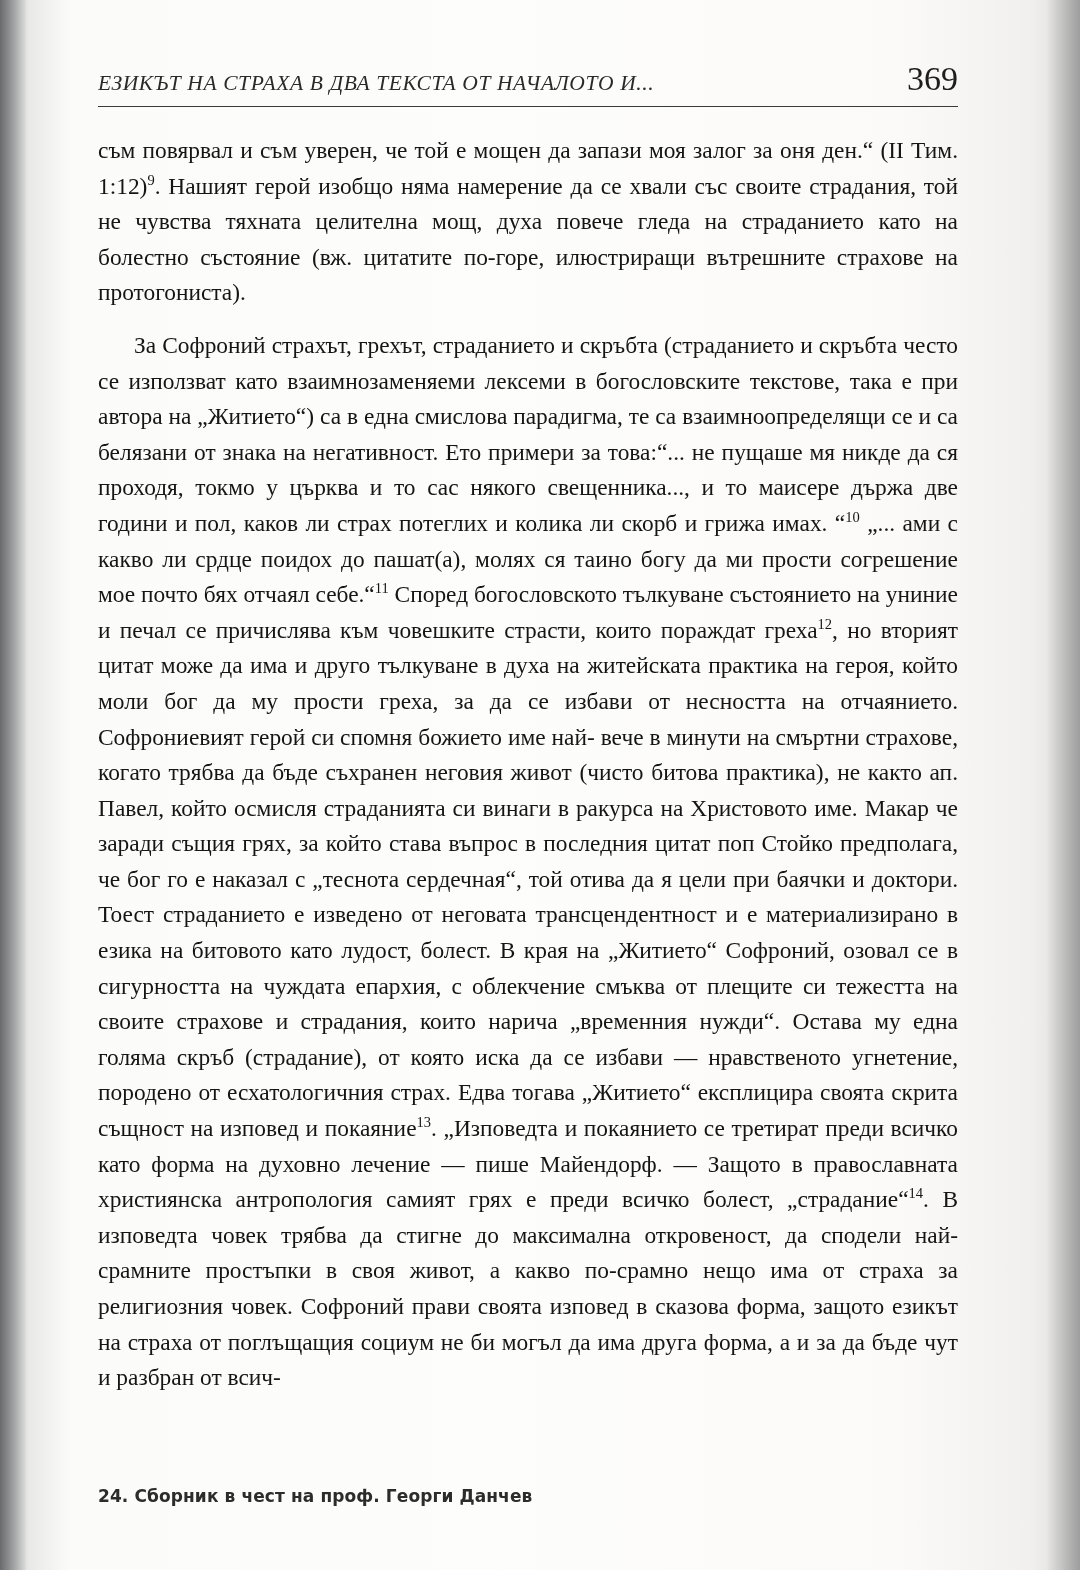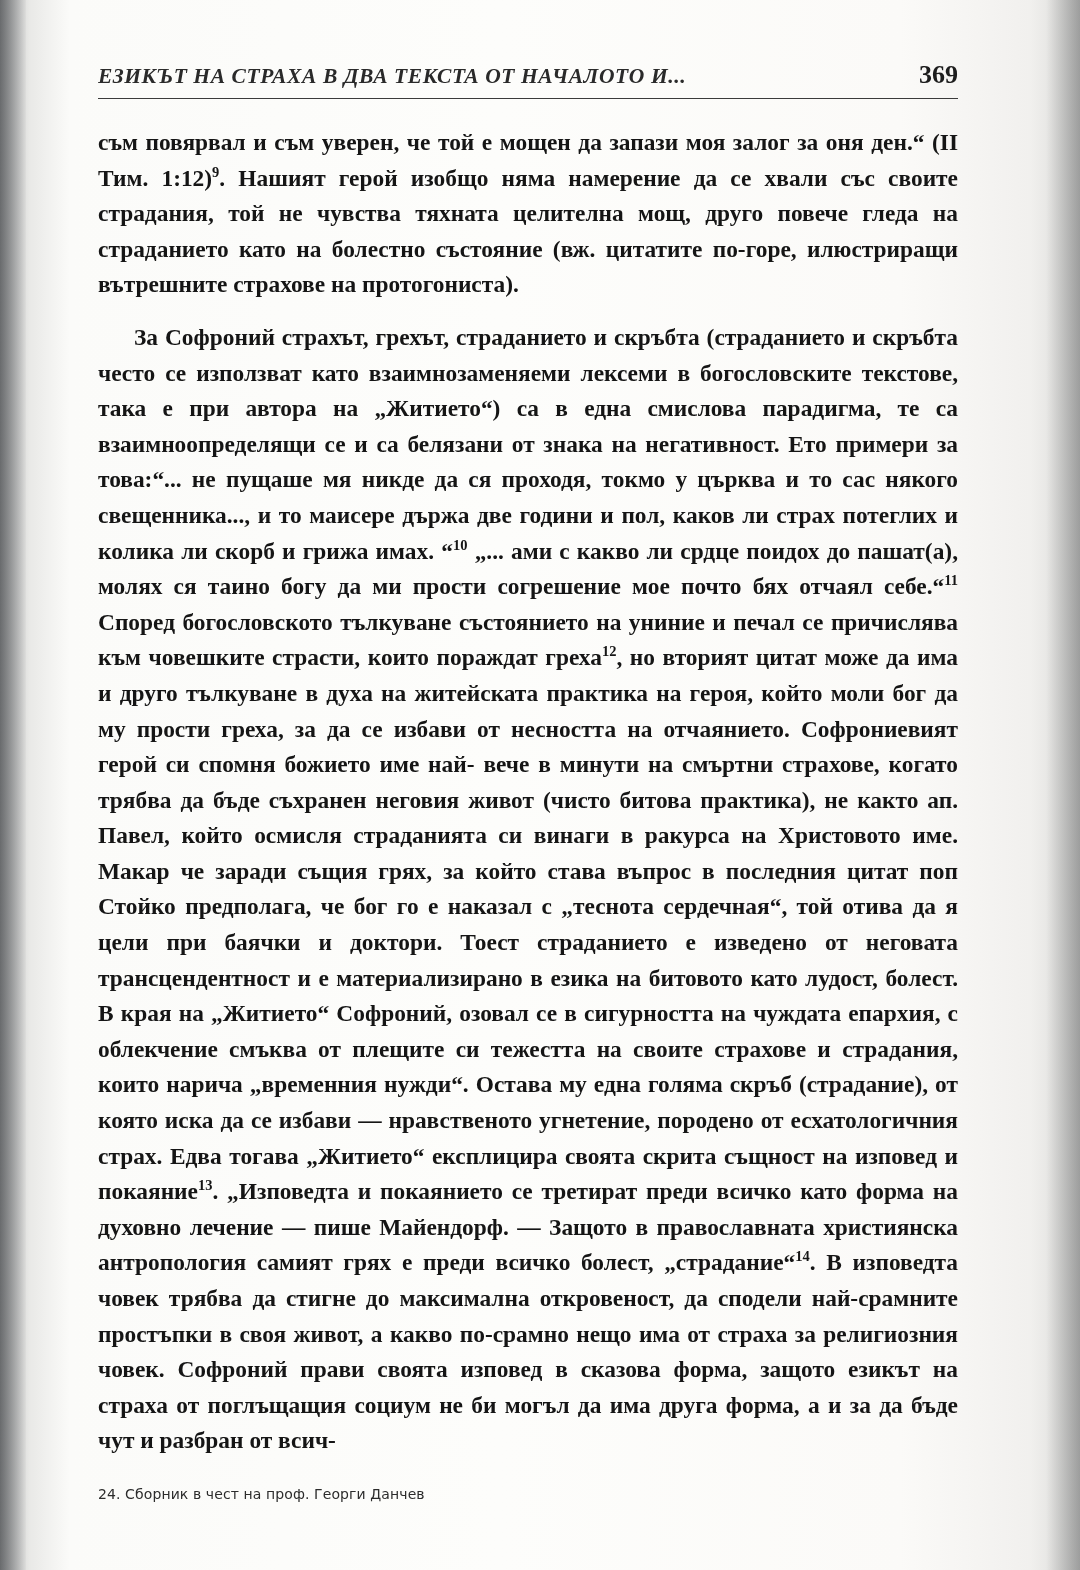--- a/index.html
+++ b/index.html
@@ -18,41 +18,40 @@
     width: 1080px;
     height: 1570px;
     box-sizing: border-box;
     background: linear-gradient(90deg, #b9bbbd 0px, #e9e9e7 30px, #fbfbf9 70px, #fdfdfb 500px, #fbfaf8 900px, #f1f0ee 1030px, #d8d8d6 1080px);
   }
   .content {
     position: absolute;
     left: 98px;
     top: 60px;
     width: 860px;
-    font-weight: bold;
   }
   .header {
     display: flex;
     align-items: baseline;
     justify-content: space-between;
     padding-bottom: 8px;
     border-bottom: 1.5px solid #ララ;
     border-bottom: 1.5px solid #3b3b3b;
   }
   .running-title {
     font-style: italic;
     font-size: 21.5px;
     letter-spacing: 0.6px;
     color: #2a2a2a;
     white-space: nowrap;
     overflow: hidden;
     text-overflow: clip;
   }
   .page-number {
-    font-size: 26px;
+    font-size: 34px;
     color: #1d1d1d;
     padding-left: 20px;
     text-align: right;
   }
   .body-text {
     margin-top: 26px;
     font-size: 23.4px;
     line-height: 35.6px;
     color: #151515;
     text-align: justify;
@@ -70,23 +69,24 @@
     font-size: 0.62em;
     vertical-align: super;
     line-height: 0;
   }
   .footer {
     position: absolute;
     left: 98px;
     top: 1486px;
     width: 860px;
     font-family: "DejaVu Sans", sans-serif;
-    font-size: 14px;
+    font-size: 17px;
     color: #2c2c2c;
     letter-spacing: 0.1px;
+    font-weight: bold;
   }
   .edge-shadow-left {
     position: absolute;
     left: 0; top: 0;
     width: 26px; height: 1570px;
     background: linear-gradient(90deg, rgba(40,42,44,0.55), rgba(120,122,124,0.05));
     pointer-events: none;
   }
   .edge-shadow-right {
     position: absolute;
@@ -105,21 +105,21 @@
   <div class="edge-shadow-right"></div>
 
   <div class="content">
 
     <div class="header">
       <div class="running-title">ЕЗИКЪТ НА СТРАХА В ДВА ТЕКСТА ОТ НАЧАЛОТО И...</div>
       <div class="page-number">369</div>
     </div>
 
     <div class="body-text">
-      <p><span>съм повярвал и съм уверен, че той е мощен да запази моя залог за оня ден.“ (II Тим. 1:12)</span><sup>9</sup><span>. Нашият герой изобщо няма намерение да се хвали със своите страдания, той не чувства тяхната целителна мощ, друго повече гледа на страданието като на болестно състояние (вж. цитатите по-горе, илюстриращи вътрешните страхове на протогониста).</span></p>
+      <p><span>съм повярвал и съм уверен, че той е мощен да запази моя залог за оня ден.“ (II Тим. 1:12)</span><sup>9</sup><span>. Нашият герой изобщо няма намерение да се хвали със своите страдания, той не чувства тяхната целителна мощ, духа повече гледа на страданието като на болестно състояние (вж. цитатите по-горе, илюстриращи вътрешните страхове на протогониста).</span></p>
       <p class="indent"><span>За Софроний страхът, грехът, страданието и скръбта (страданието и скръбта често се използват като взаимнозаменяеми лексеми в богословските текстове, така е при автора на „Житието“) са в една смислова парадигма, те са взаимноопределящи се и са белязани от знака на негативност. Ето примери за това:“... не пущаше мя никде да ся проходя, токмо у църква и то сас някого свещенника..., и то маисере държа две години и пол, каков ли страх потеглих и колика ли скорб и грижа имах. “</span><sup>10</sup><span> „... ами с какво ли срдце поидох до пашат(а), молях ся таино богу да ми прости согрешение мое почто бях отчаял себе.“</span><sup>11</sup><span> Според богословското тълкуване състоянието на униние и печал се причислява към човешките страсти, които пораждат греха</span><sup>12</sup><span>, но вторият цитат може да има и друго тълкуване в духа на житейската практика на героя, който моли бог да му прости греха, за да се избави от несността на отчаянието. Софрониевият герой си спомня божието име най- вече в минути на смъртни страхове, когато трябва да бъде съхранен неговия живот (чисто битова практика), не както ап. Павел, който осмисля страданията си винаги в ракурса на Христовото име. Макар че заради същия грях, за който става въпрос в последния цитат поп Стойко предполага, че бог го е наказал с „теснота сердечная“, той отива да я цели при баячки и доктори. Тоест страданието е изведено от неговата трансцендентност и е материализирано в езика на битовото като лудост, болест. В края на „Житието“ Софроний, озовал се в сигурността на чуждата епархия, с облекчение смъква от плещите си тежестта на своите страхове и страдания, които нарича „временния нужди“. Остава му една голяма скръб (страдание), от която иска да се избави — нравственото угнетение, породено от есхатологичния страх. Едва тогава „Житието“ експлицира своята скрита същност на изповед и покаяние</span><sup>13</sup><span>. „Изповедта и покаянието се третират преди всичко като форма на духовно лечение — пише Майендорф. — Защото в православната християнска антропология самият грях е преди всичко болест, „страдание“</span><sup>14</sup><span>. В изповедта човек трябва да стигне до максимална откровеност, да сподели най-срамните простъпки в своя живот, а какво по-срамно нещо има от страха за религиозния човек. Софроний прави своята изповед в сказова форма, защото езикът на страха от поглъщащия социум не би могъл да има друга форма, а и за да бъде чут и разбран от всич-</span></p>
     </div>
 
   </div>
 
   <div class="footer">24. Сборник в чест на проф. Георги Данчев</div>
 
 </div>
 
 </body></html>

